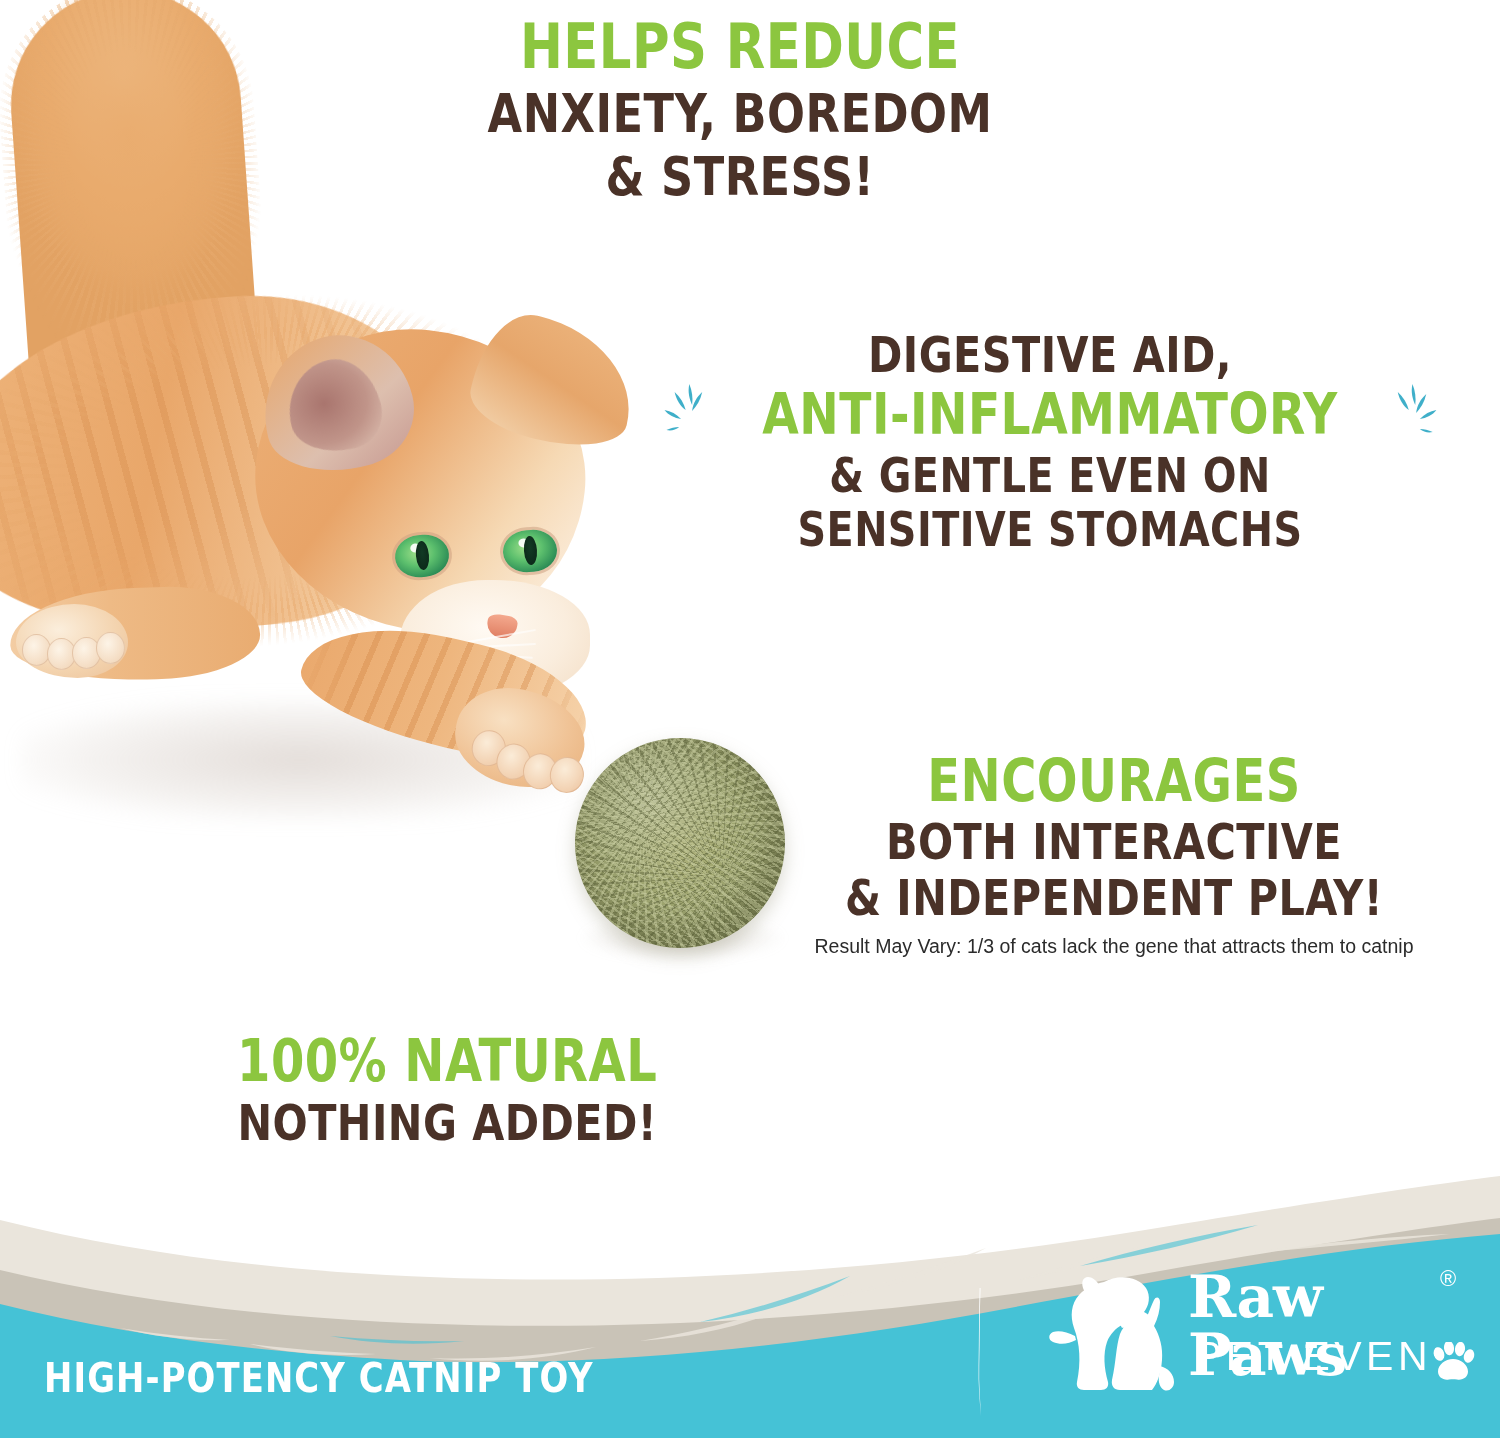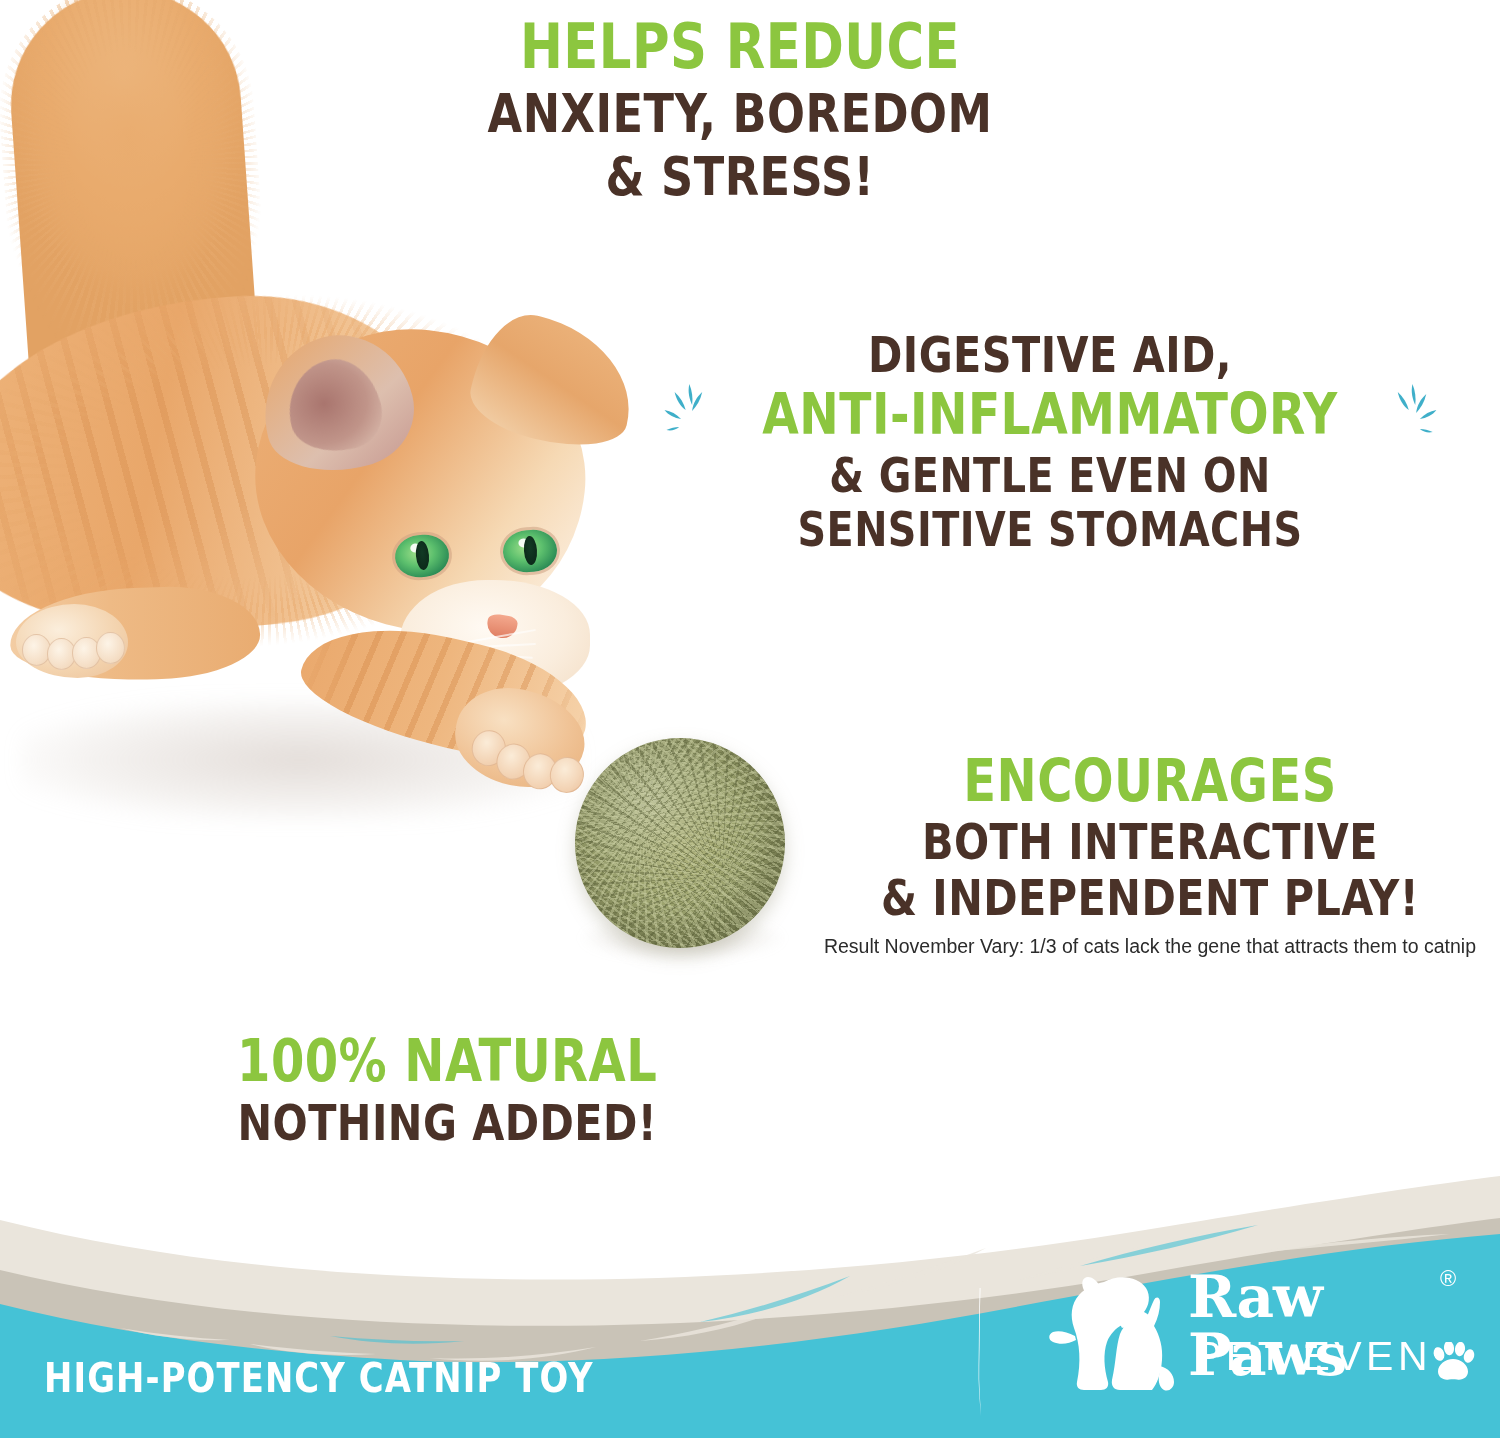--- a/index.html
+++ b/index.html
@@ -225,21 +225,21 @@
   #blk-digestive{left:650px;top:330px;width:800px;}
   #blk-digestive .l1{font-size:50px;}
   #blk-digestive .l2{font-size:57px;margin-top:6px;position:relative;display:block;}
   #blk-digestive .l3{font-size:48px;margin-top:8px;}
   #blk-digestive .l4{font-size:48px;margin-top:6px;}
   .sparkle{position:absolute;top:-6px;width:60px;height:70px;pointer-events:none;}
   .sparkle.left{left:-22px;}
   .sparkle.right{right:-24px;}
 
   
-  #blk-encourages{left:810px;top:752px;width:680px;}
+  #blk-encourages{left:774px;top:752px;width:680px;}
   #blk-encourages .l1{font-size:58px;}
   #blk-encourages .l2{font-size:50px;margin-top:7px;}
   #blk-encourages .l3{font-size:50px;margin-top:6px;}
   #blk-encourages .disc{
     font-size:19.5px;color:#2b2b2b;font-weight:400;letter-spacing:0;
     margin-top:14px;font-family:"Liberation Sans",sans-serif;transform:none;
   }
 
   
   #blk-natural{left:110px;top:1032px;width:570px;text-align:right;}
@@ -361,21 +361,21 @@
   <div class="txt-block" id="blk-reduce">
     <div class="l1 t-green">HELPS REDUCE</div>
     <div class="l2 t-brown">ANXIETY, BOREDOM</div>
     <div class="l3 t-brown">&amp; STRESS!</div>
   </div>
 
   <div class="txt-block" id="blk-encourages">
     <div class="l1 t-green">ENCOURAGES</div>
     <div class="l2 t-brown">BOTH INTERACTIVE</div>
     <div class="l3 t-brown">&amp; INDEPENDENT PLAY!</div>
-    <div class="disc">Result November Vary: 1/3 of cats lack the gene that attracts them to catnip</div>
+    <div class="disc">Result May Vary: 1/3 of cats lack the gene that attracts them to catnip</div>
   </div>
 
   <div class="txt-block" id="blk-natural">
     <div class="l1 t-green">100% NATURAL</div>
     <div class="l2 t-brown">NOTHING ADDED!</div>
   </div>
 
   <div class="wave-wrap">
     <svg viewBox="0 0 1500 300" preserveAspectRatio="none">
 

